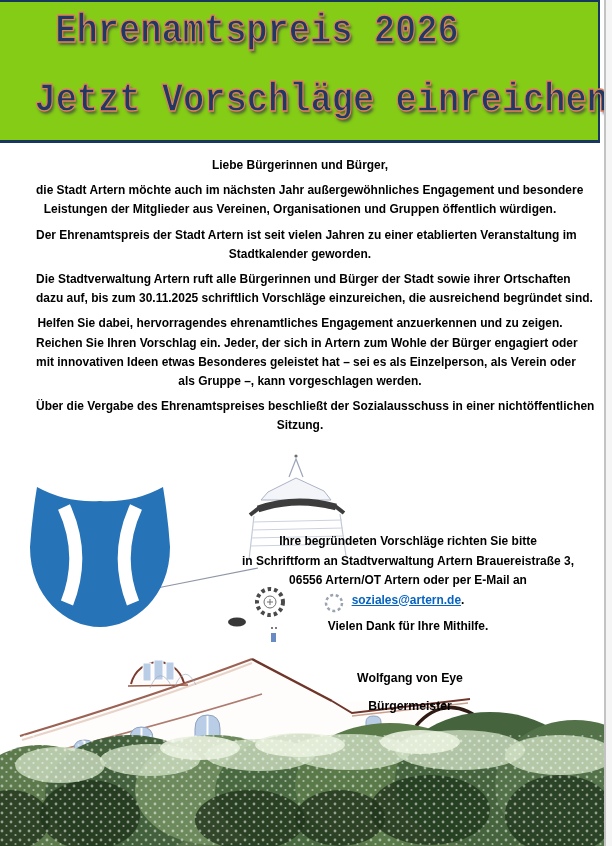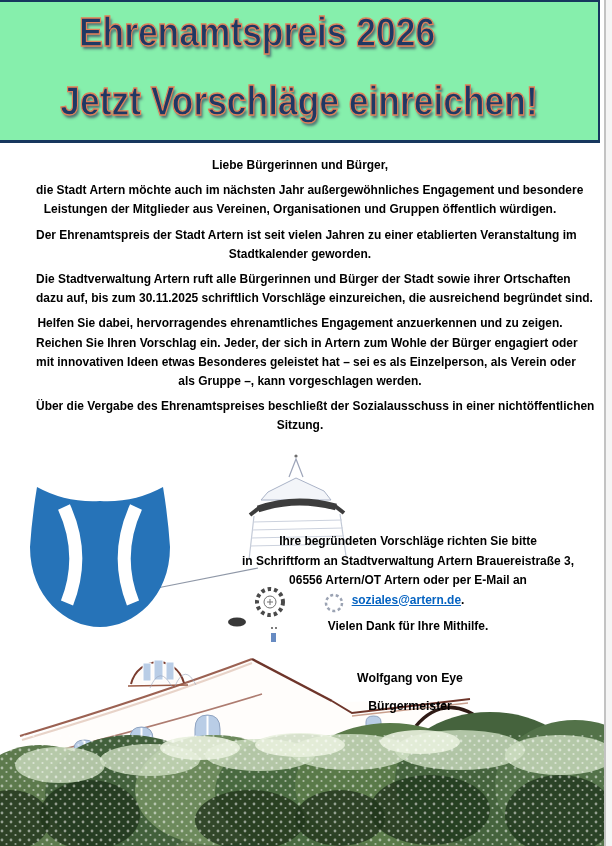--- a/index.html
+++ b/index.html
@@ -7,25 +7,26 @@
     width:612px;height:846px;position:relative;overflow:hidden;
     background:#ffffff;
     font-family:"Liberation Sans", sans-serif;
   }
   .page{position:absolute;left:0;top:0;width:612px;height:846px;}
 
   
   .banner{
     position:absolute;left:0;top:0;width:600px;height:143px;
     box-sizing:border-box;
-    background:#86efac;
+    background:#84cc16;
     border-top:2px solid #17375e;
     border-right:2px solid #17375e;
     border-bottom:3px solid #17375e;
     z-index:3;
+    font-family:Liberation Mono, monospace;
   }
   .banner-title{
     position:absolute;left:0;width:100%;
     text-align:center;font-weight:bold;font-size:40px;line-height:40px;
     color:#1f3864;
     -webkit-text-stroke:1.3px #e0805a;
     text-shadow:2px 3px 3px rgba(43,29,78,0.6);
     white-space:nowrap;
   }
   .t1{top:10px;transform:translateX(-42px) scaleX(0.885);transform-origin:center;}

